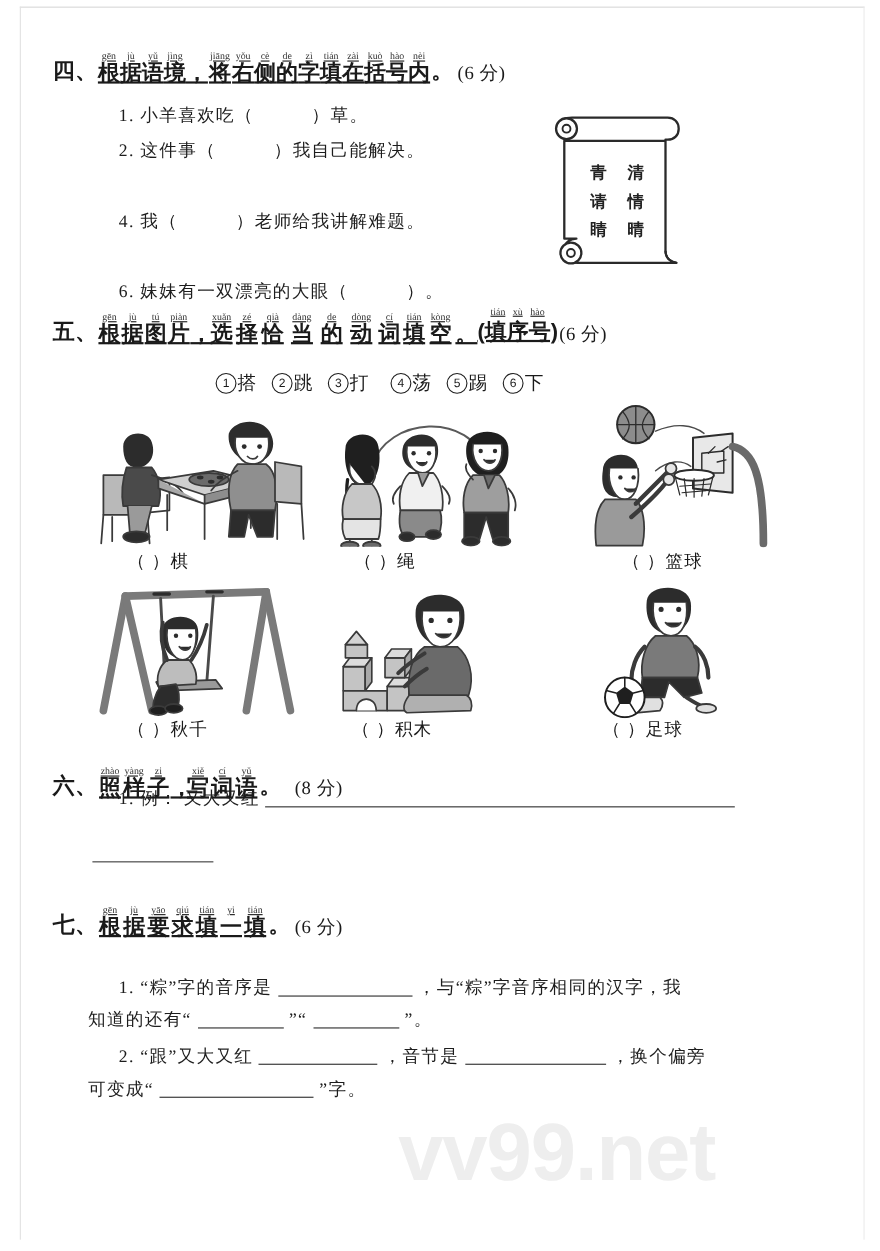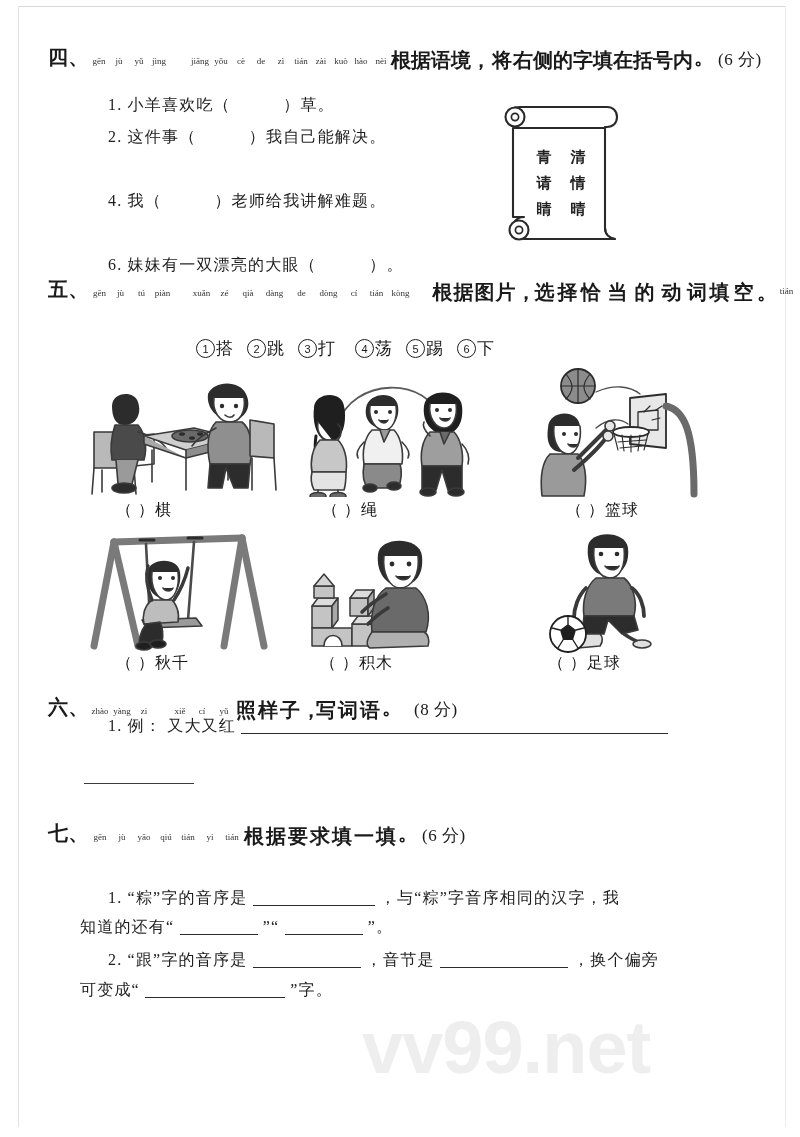--- a/index.html
+++ b/index.html
@@ -42,23 +42,24 @@
     white-space: nowrap;
   }
   .sec-num {
     font-family: "Liberation Sans", sans-serif;
     font-size: 20px;
     font-weight: 600;
     letter-spacing: 0.5px;
   }
   .pinyin-block {
     display: inline-flex;
-    flex-direction: row;
+    flex-direction: column;
     align-items: center;
     justify-content: flex-end;
+    text-decoration: underline;
   }
   .pinyin-row {
     display: flex;
     height: 12px;
     align-items: flex-end;
   }
   .pinyin-row span {
     font-family: "Liberation Serif", serif;
     font-size: 9px;
     line-height: 9px;
@@ -652,21 +653,21 @@
   <div class="qrow kai" style="left:80px; top:917px;">
     <span>知道的还有“</span>
     <span class="blank" style="width:78px"></span>
     <span>”“</span>
     <span class="blank" style="width:78px"></span>
     <span>”。</span>
   </div>
 
   <div class="qrow kai" style="left:108px; top:950px;">
     <span>2.</span>
-    <span>“跟”字的音序是</span>
+    <span>“跟”又大又红</span>
     <span class="blank" style="width:108px"></span>
     <span>，音节是</span>
     <span class="blank" style="width:128px"></span>
     <span>，换个偏旁</span>
   </div>
   <div class="qrow kai" style="left:80px; top:980px;">
     <span>可变成“</span>
     <span class="blank" style="width:140px"></span>
     <span>”字。</span>
   </div>

